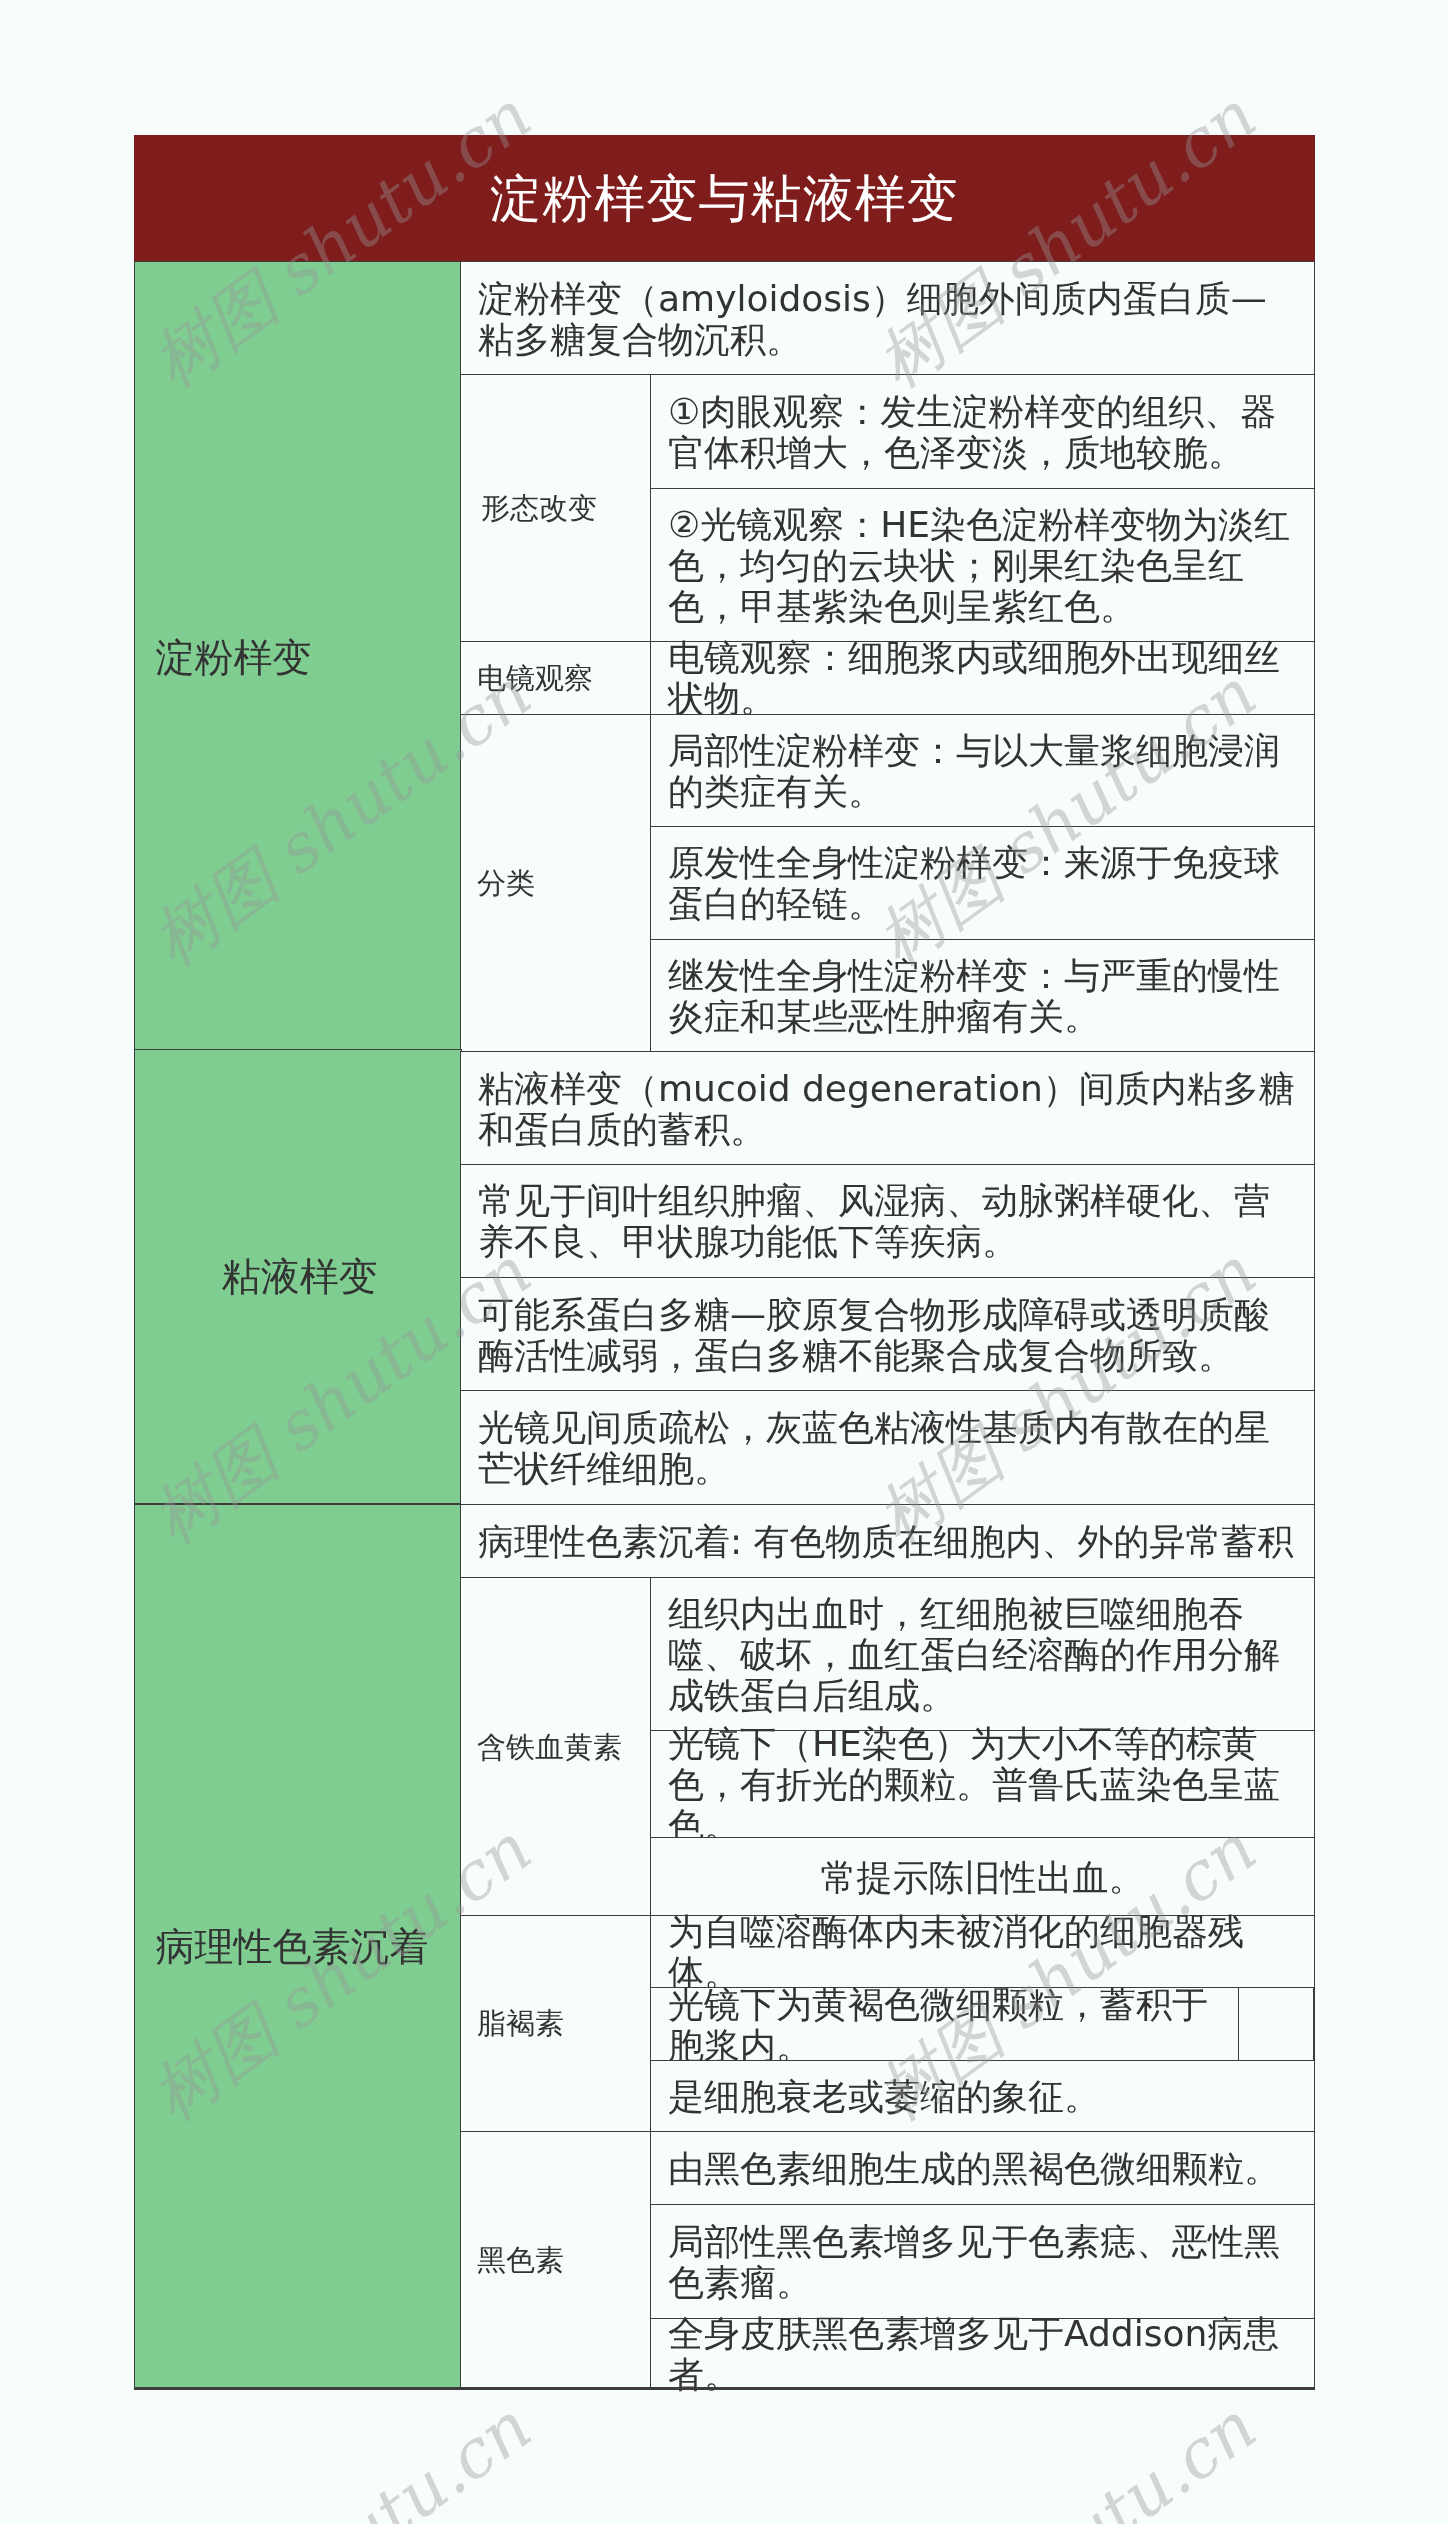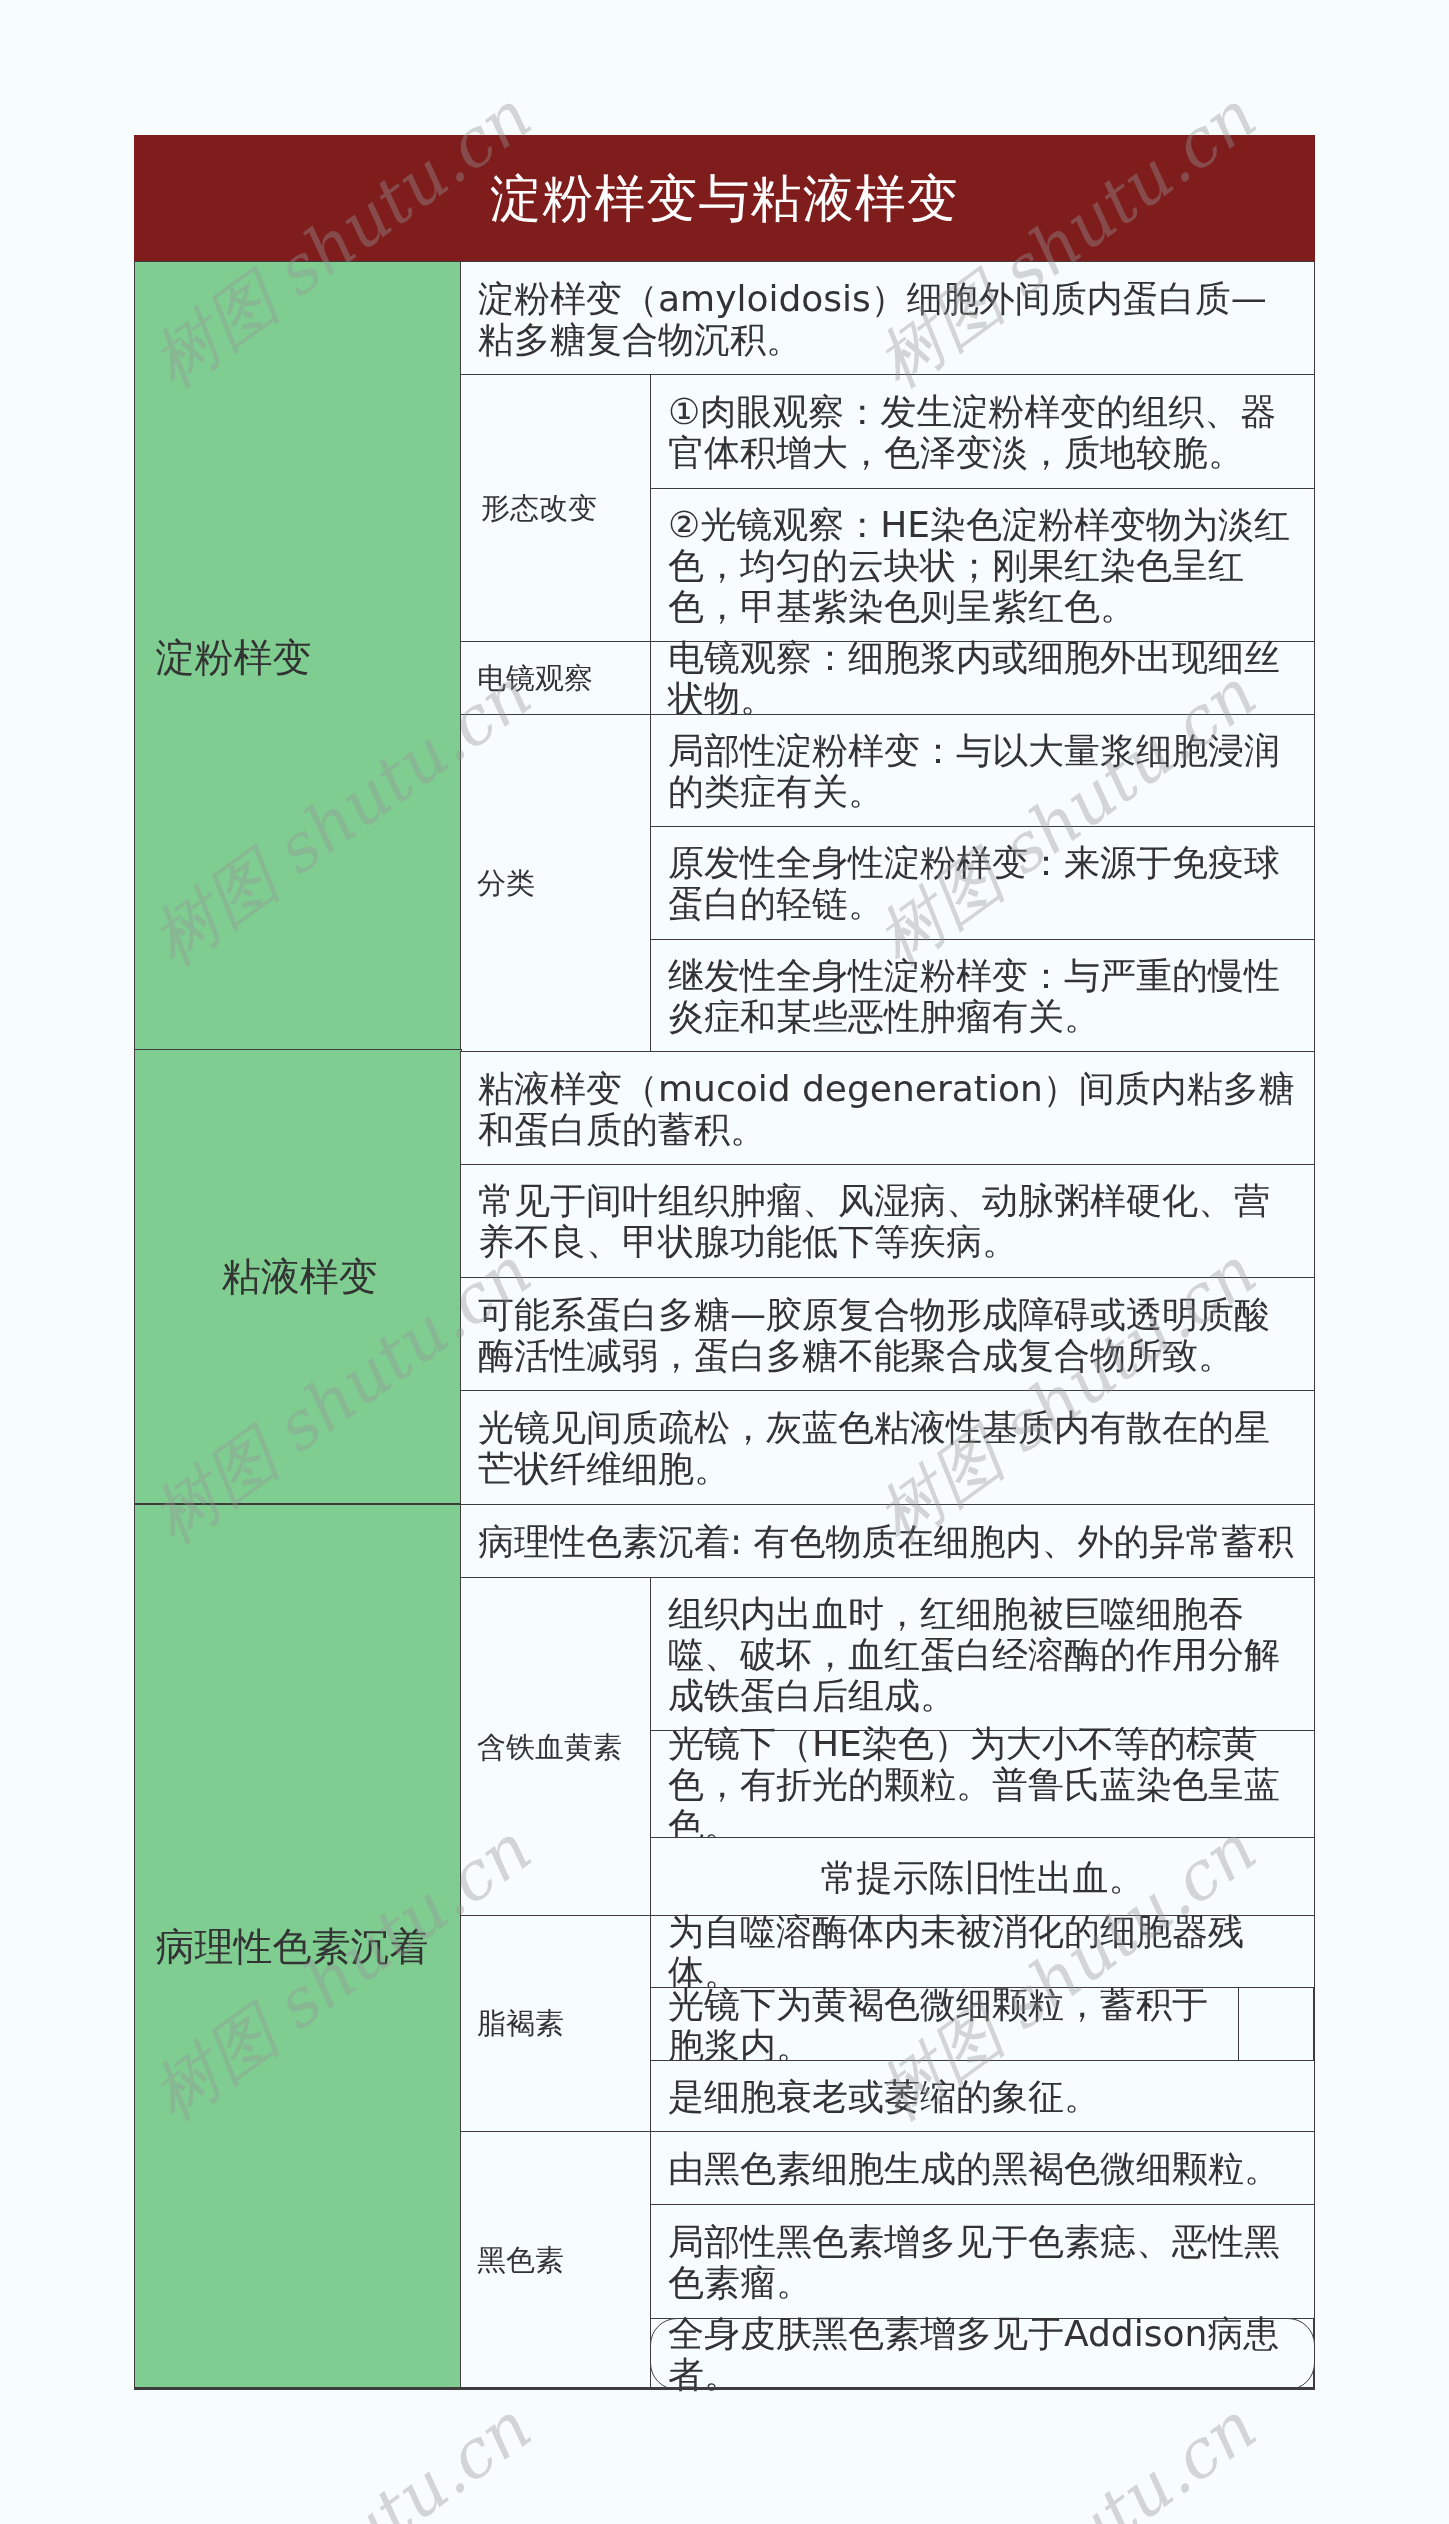--- a/index.html
+++ b/index.html
@@ -129,21 +129,21 @@
 
 <div class="cell mid" style="left:460px;top:2131px;width:191px;height:258px;">
   <span>黑色素</span>
 </div>
 <div class="cell" style="left:650px;top:2131px;width:665px;height:75px;">
   <span>由黑色素细胞生成的黑褐色微细颗粒。</span>
 </div>
 <div class="cell" style="left:650px;top:2204px;width:665px;height:115px;">
   <span>局部性黑色素增多见于色素痣、恶性黑色素瘤。</span>
 </div>
-<div class="cell" style="left:650px;top:2318px;width:665px;height:72px;border-radius:27px;">
+<div class="cell" style="left:650px;top:2318px;width:665px;height:72px;">
   <span>全身皮肤黑色素增多见于Addison病患者。</span>
 </div>
 
 <div style="position:absolute;left:134px;top:2387px;width:1181px;height:3.4px;background:#3e3c3c;"></div>
 
 <div class="wm" style="left:187px;top:317px;">树图 shutu.cn</div>
 <div class="wm" style="left:912px;top:317px;">树图 shutu.cn</div>
 <div class="wm" style="left:187px;top:895px;">树图 shutu.cn</div>
 <div class="wm" style="left:912px;top:895px;">树图 shutu.cn</div>
 <div class="wm" style="left:187px;top:1473px;">树图 shutu.cn</div>

